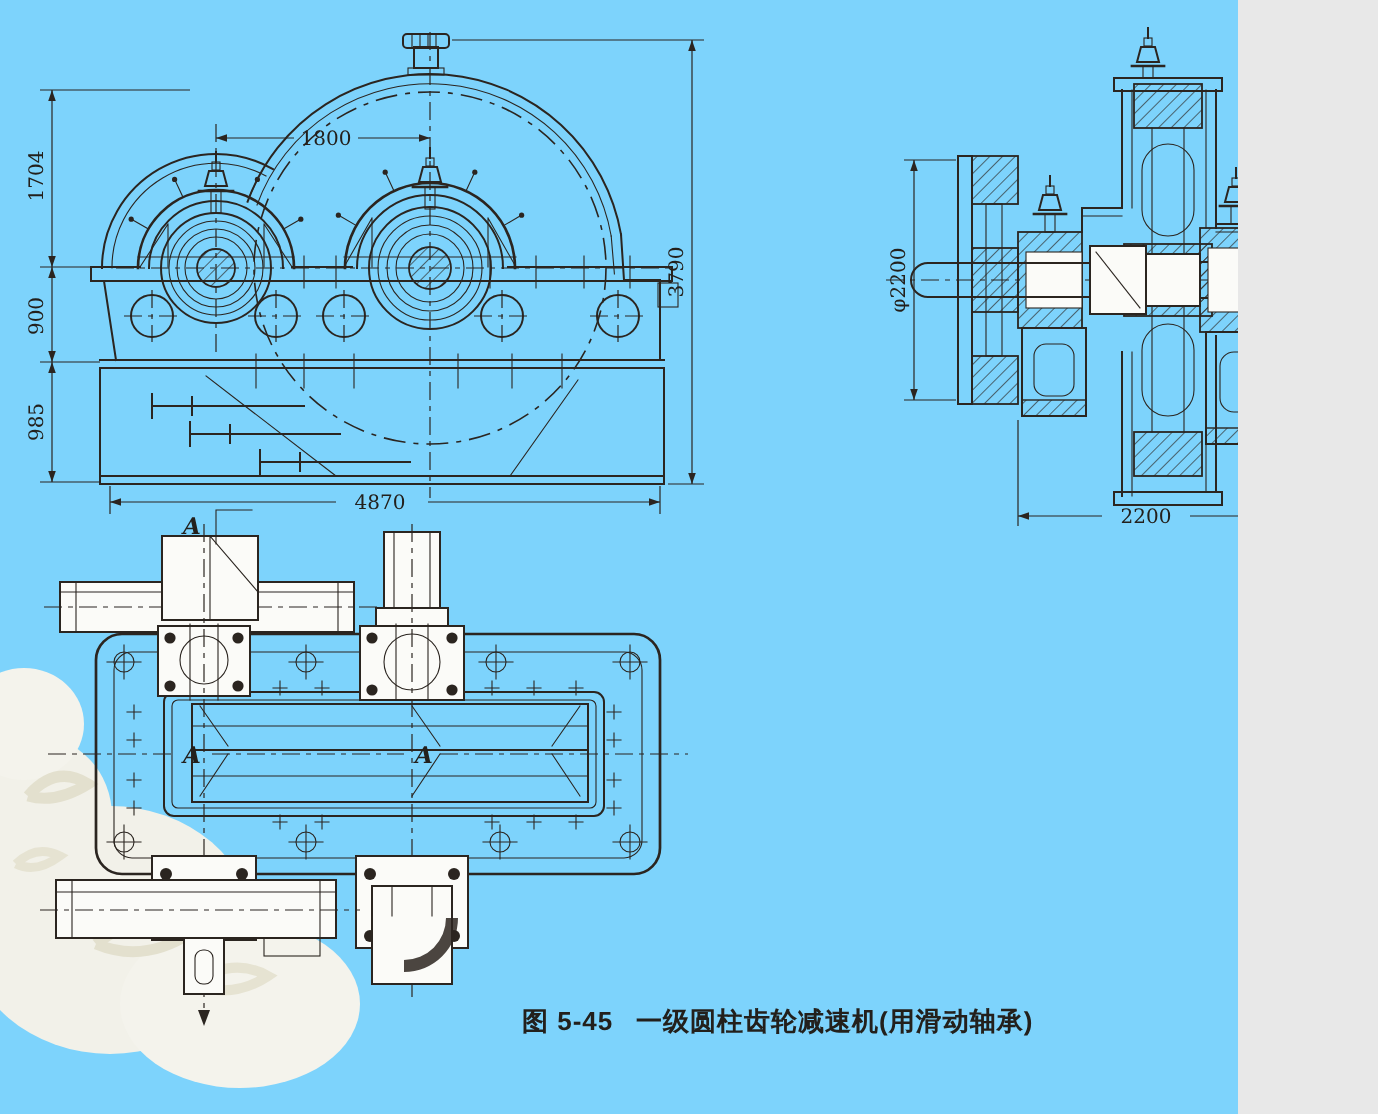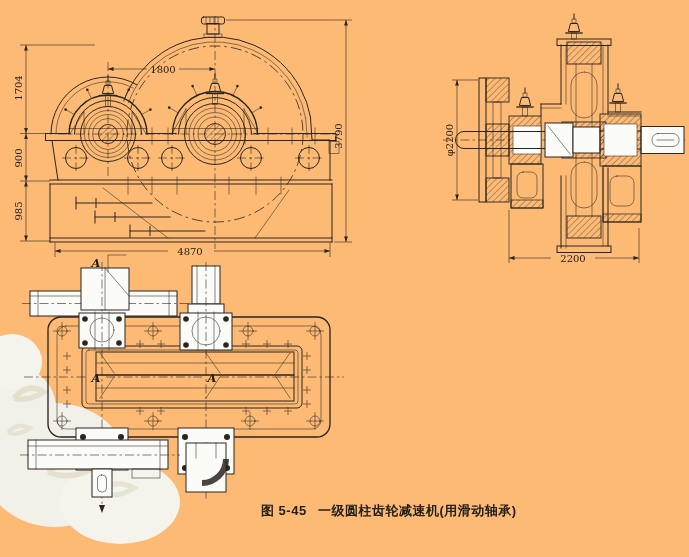--- a/index.html
+++ b/index.html
@@ -1,16 +1,16 @@
 <!DOCTYPE html>
 <html><head>
 <meta charset="utf-8">
 <style>
   html,body{margin:0;padding:0;background:#e8e8e8;}
-  .page{position:relative;width:689px;height:557px;background:#fdba74;overflow:hidden;
+  .page{position:relative;width:619px;height:557px;background:#7dd3fc;overflow:hidden;
         font-family:"DejaVu Serif", serif;}
   svg{position:absolute;left:0;top:0;}
   .ln{stroke:#2b2520;fill:none;stroke-width:1;stroke-linecap:square;}
   .thick{stroke-width:1.35;}
   .thin{stroke-width:0.55;}
   .cl{stroke:#2b2520;fill:none;stroke-width:0.6;stroke-dasharray:9 3 2.5 3;}
   .ph{stroke:#2b2520;fill:none;stroke-width:0.8;stroke-dasharray:11 4 2.5 4;}
   .dimln{stroke:#2b2520;fill:none;stroke-width:0.6;}
   text{fill:#23201c;stroke:none;}
   .dimtx{font:10px "DejaVu Serif", serif;}

